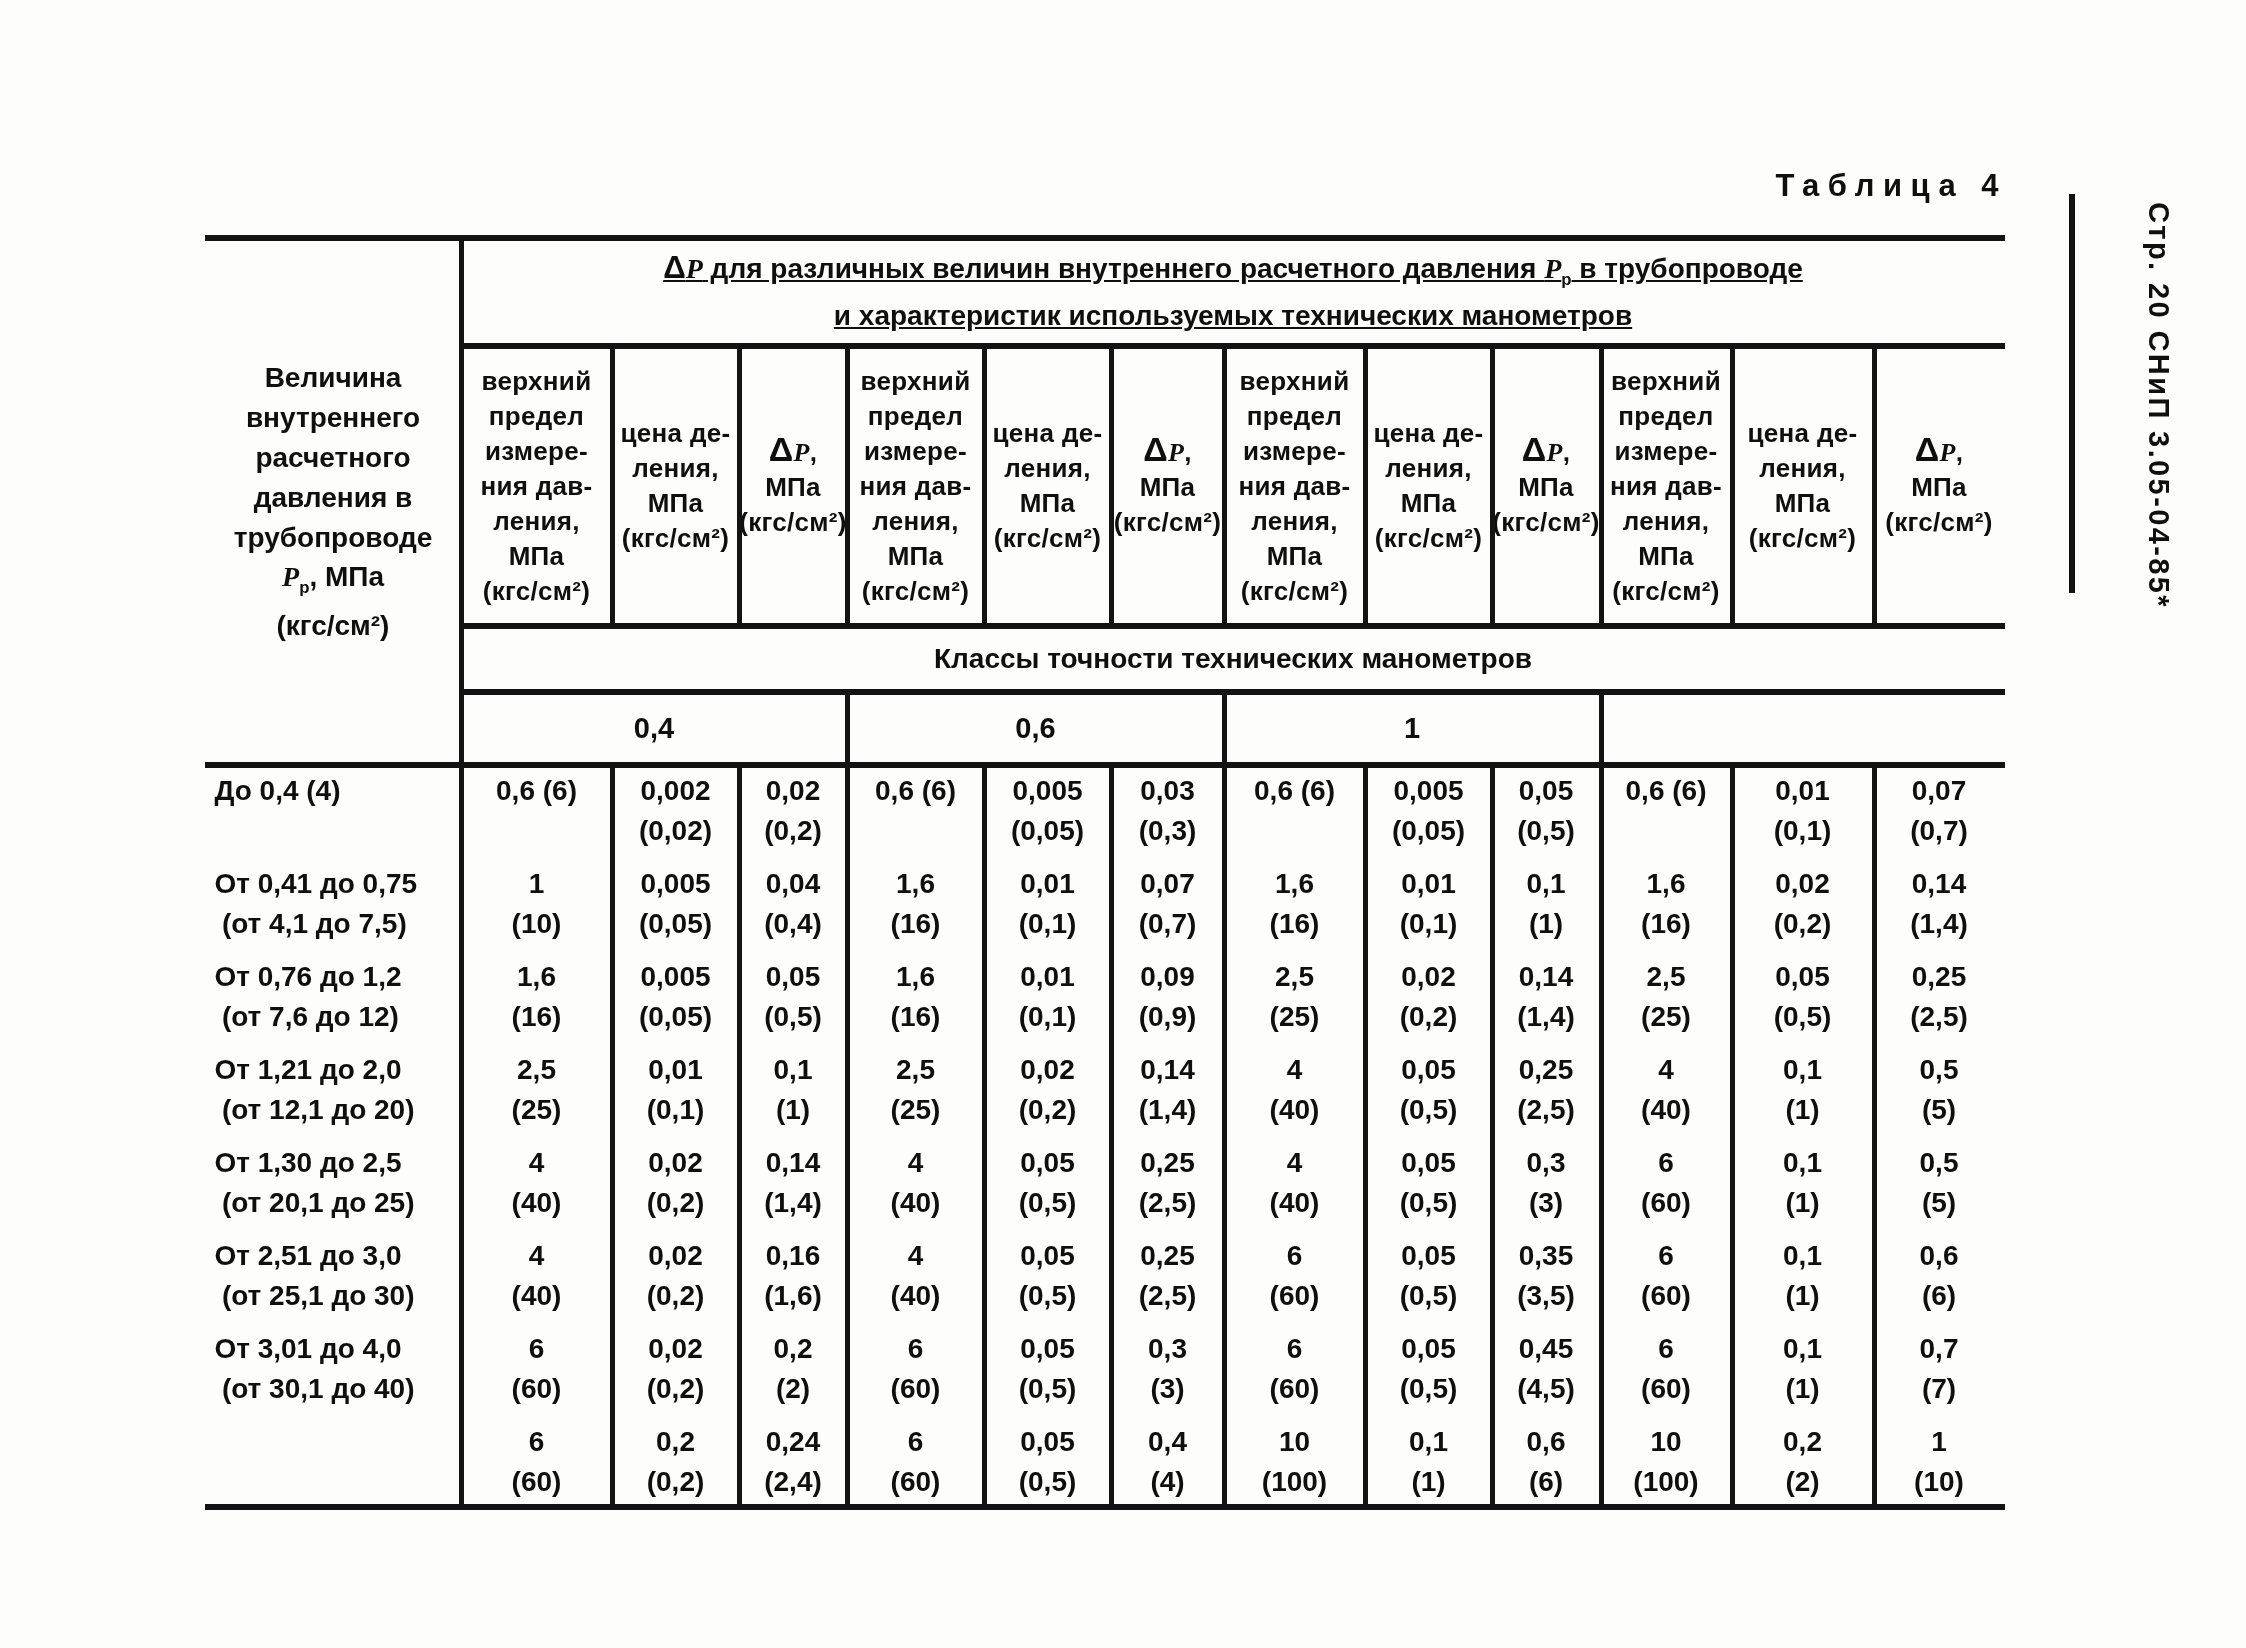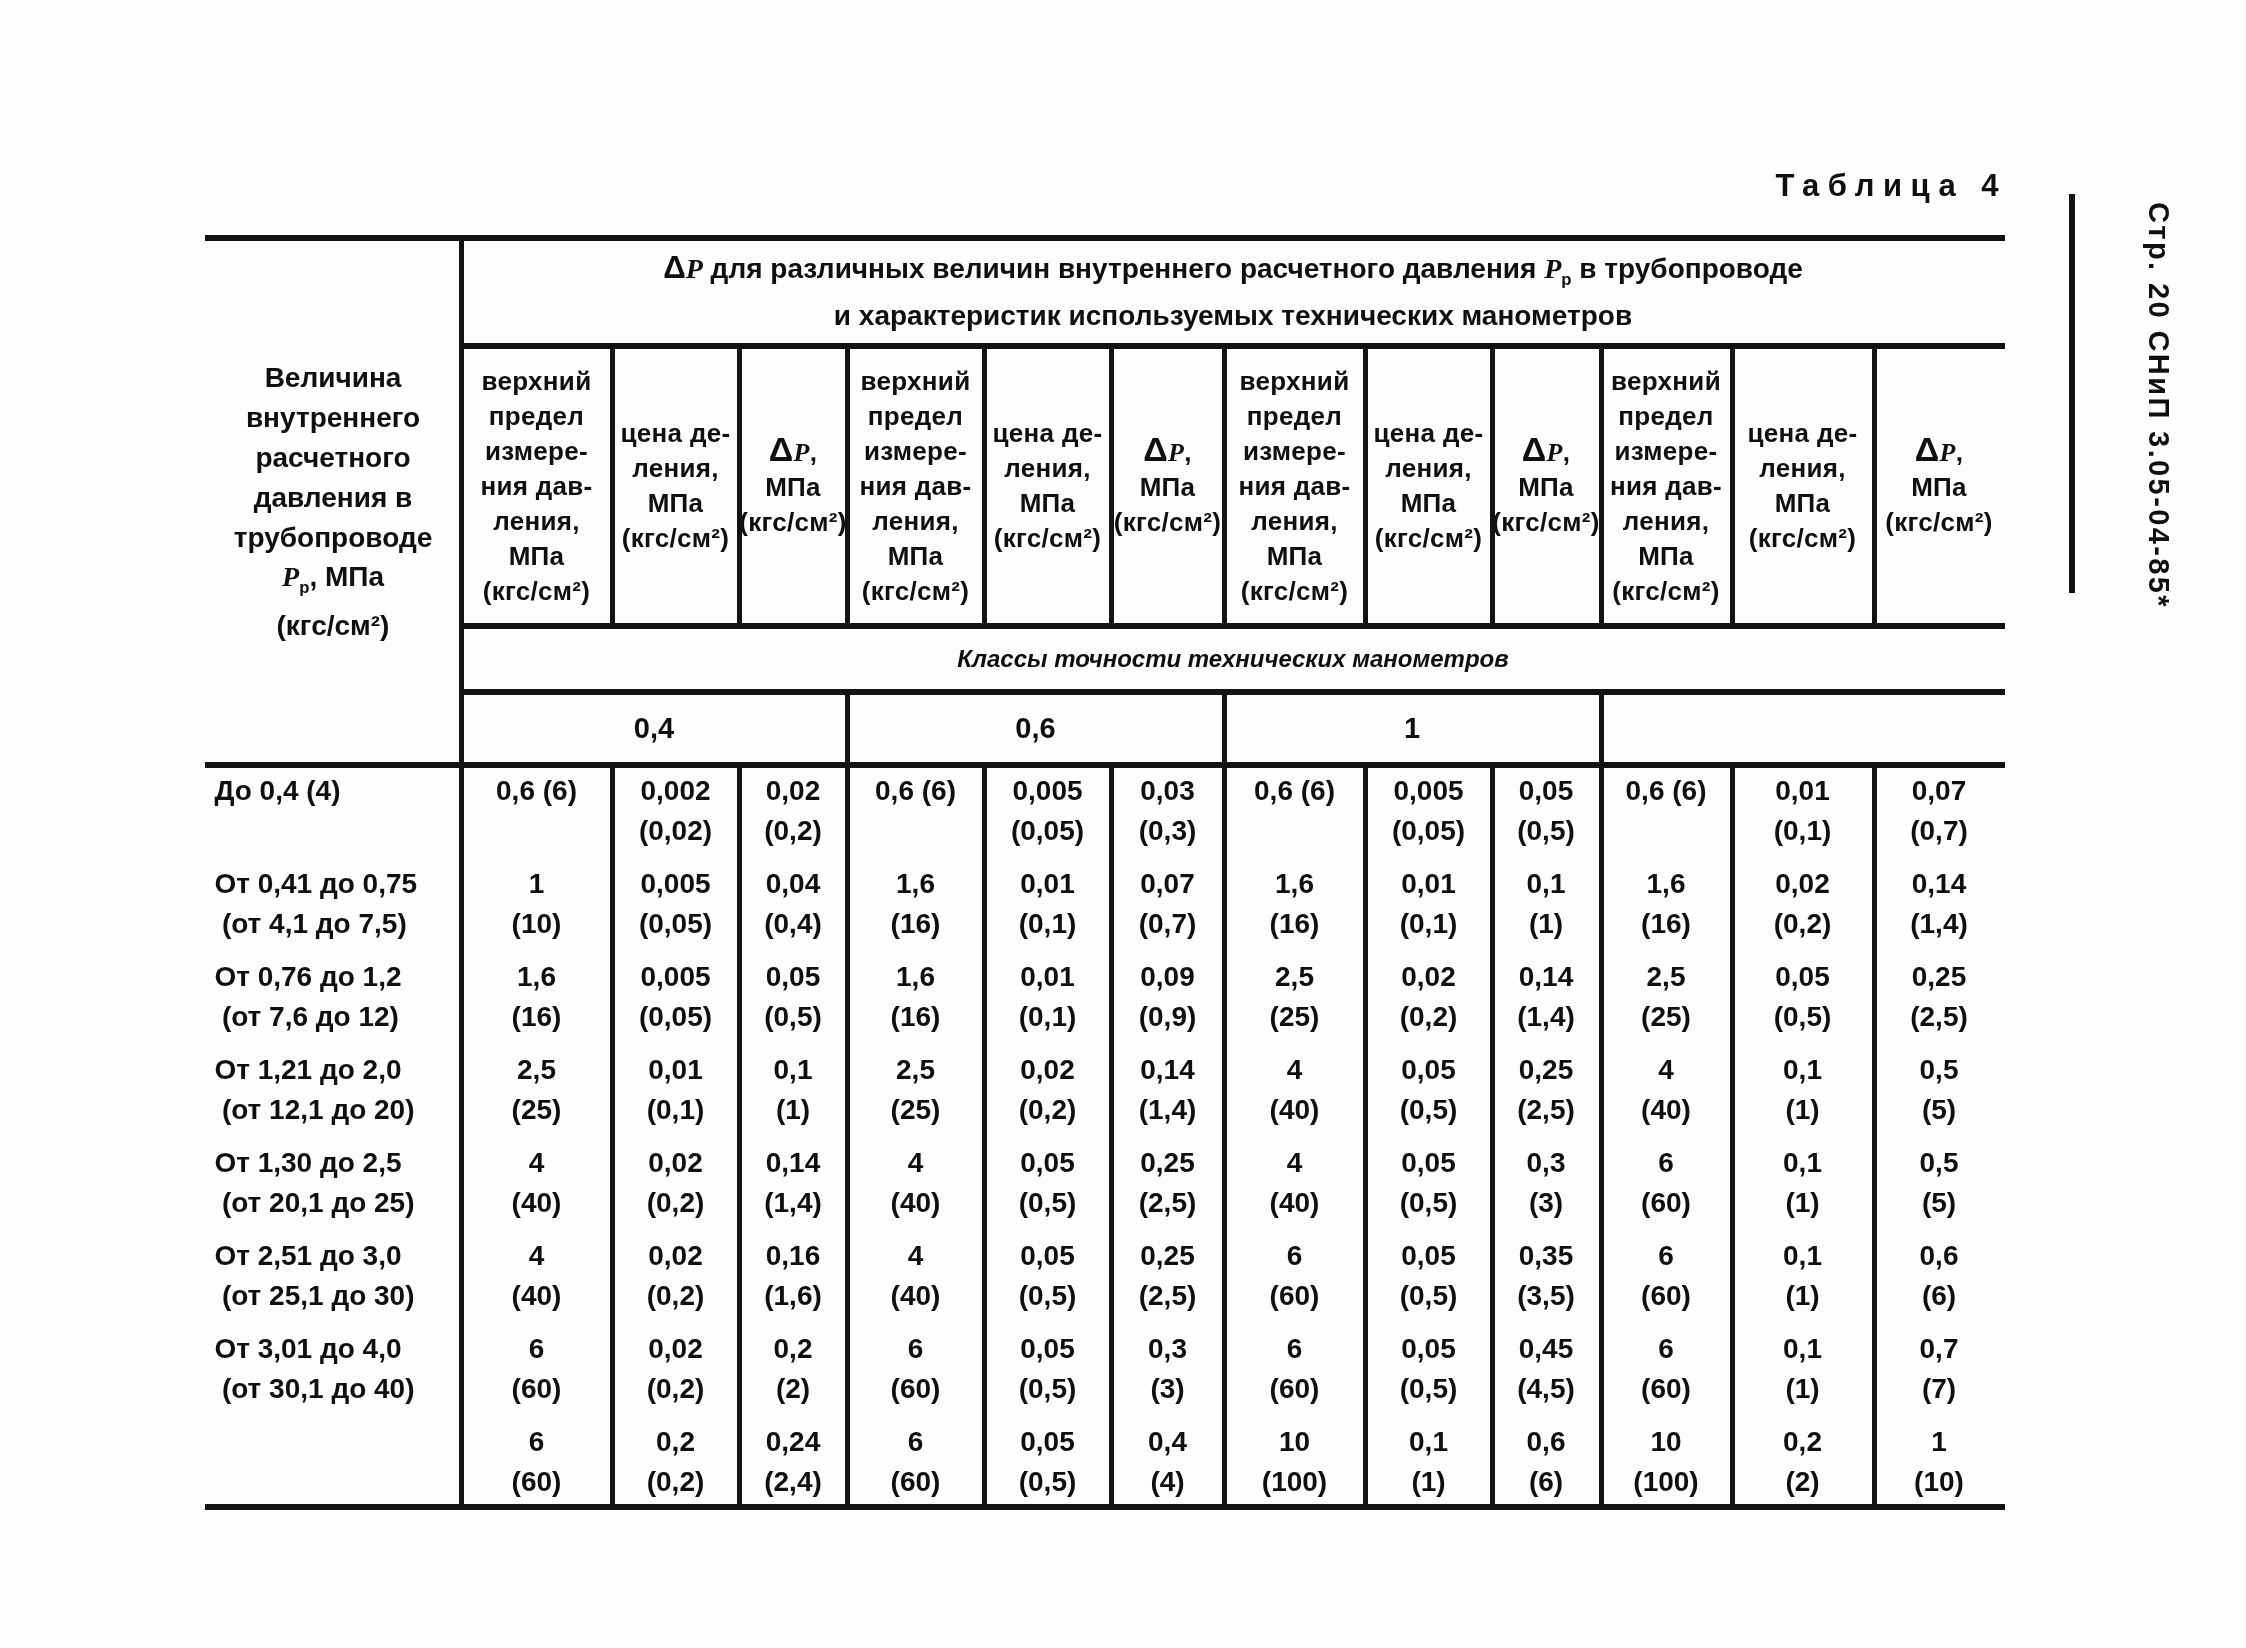--- a/index.html
+++ b/index.html
@@ -36,21 +36,21 @@
            font-size:28px;line-height:40px;}
   .rh-lines{white-space:pre-line;text-align:center;}
   .rh-sym{line-height:38px;}
   .rh-units{line-height:38px;}
 
   .hdr{display:flex;align-items:center;justify-content:center;text-align:center;
        white-space:pre-line;font-size:26px;line-height:35px;letter-spacing:0.3px;overflow:visible;}
   .dpcell .delta{font-size:34px;}
   .dpunits{white-space:pre-line;}
 
-  .acc{display:flex;align-items:center;justify-content:center;text-align:left;font-size:24px;font-style:italic;}
+  .acc{display:flex;align-items:center;justify-content:center;text-align:left;font-size:28px;}
   .classval{display:flex;align-items:center;justify-content:center;text-align:center;font-size:29px;}
 
   .dc{display:block;text-align:center;padding-top:5.6px;font-size:28px;line-height:40px;white-space:nowrap;}
   .rl{display:block;text-align:left;padding:5.6px 0 0 9.4px;font-size:28px;line-height:40px;white-space:nowrap;}
   .rl .l2{padding-left:7.5px;}
 
   .pit{font-family:"Liberation Serif", serif;font-style:italic;font-weight:700;}
   sub{font-size:0.6em;}
   .delta{font-size:1.12em;}
 
@@ -74,21 +74,21 @@
         <div class="rh-lines">Величина
 внутреннего
 расчетного
 давления в
 трубопроводе</div>
         <div class="rh-sym"><span class="pit">P</span><sub>р</sub><span>, МПа</span></div>
         <div class="rh-units">(кгс/см²)</div>
       </div>
     </div>
 
-    <div class="cell ttl" style="grid-column:2 / 14;grid-row:1;">
+    <div class="cell ttl" style="grid-column:2 / 14;grid-row:1;text-decoration:underline;">
       <div>
         <div class="tline"><span class="delta">Δ</span><span class="pit">P</span><span> для различных величин внутреннего расчетного давления </span><span class="pit">P</span><sub>р</sub><span> в трубопроводе</span></div>
         <div class="tline">и характеристик используемых технических манометров</div>
       </div>
     </div>
 
     <div class="cell acc" style="grid-column:2 / 14;grid-row:3;">Классы точности технических манометров</div>
 
   <div class="cell hdr" style="grid-area: 2 / 2;">верхний
 предел

